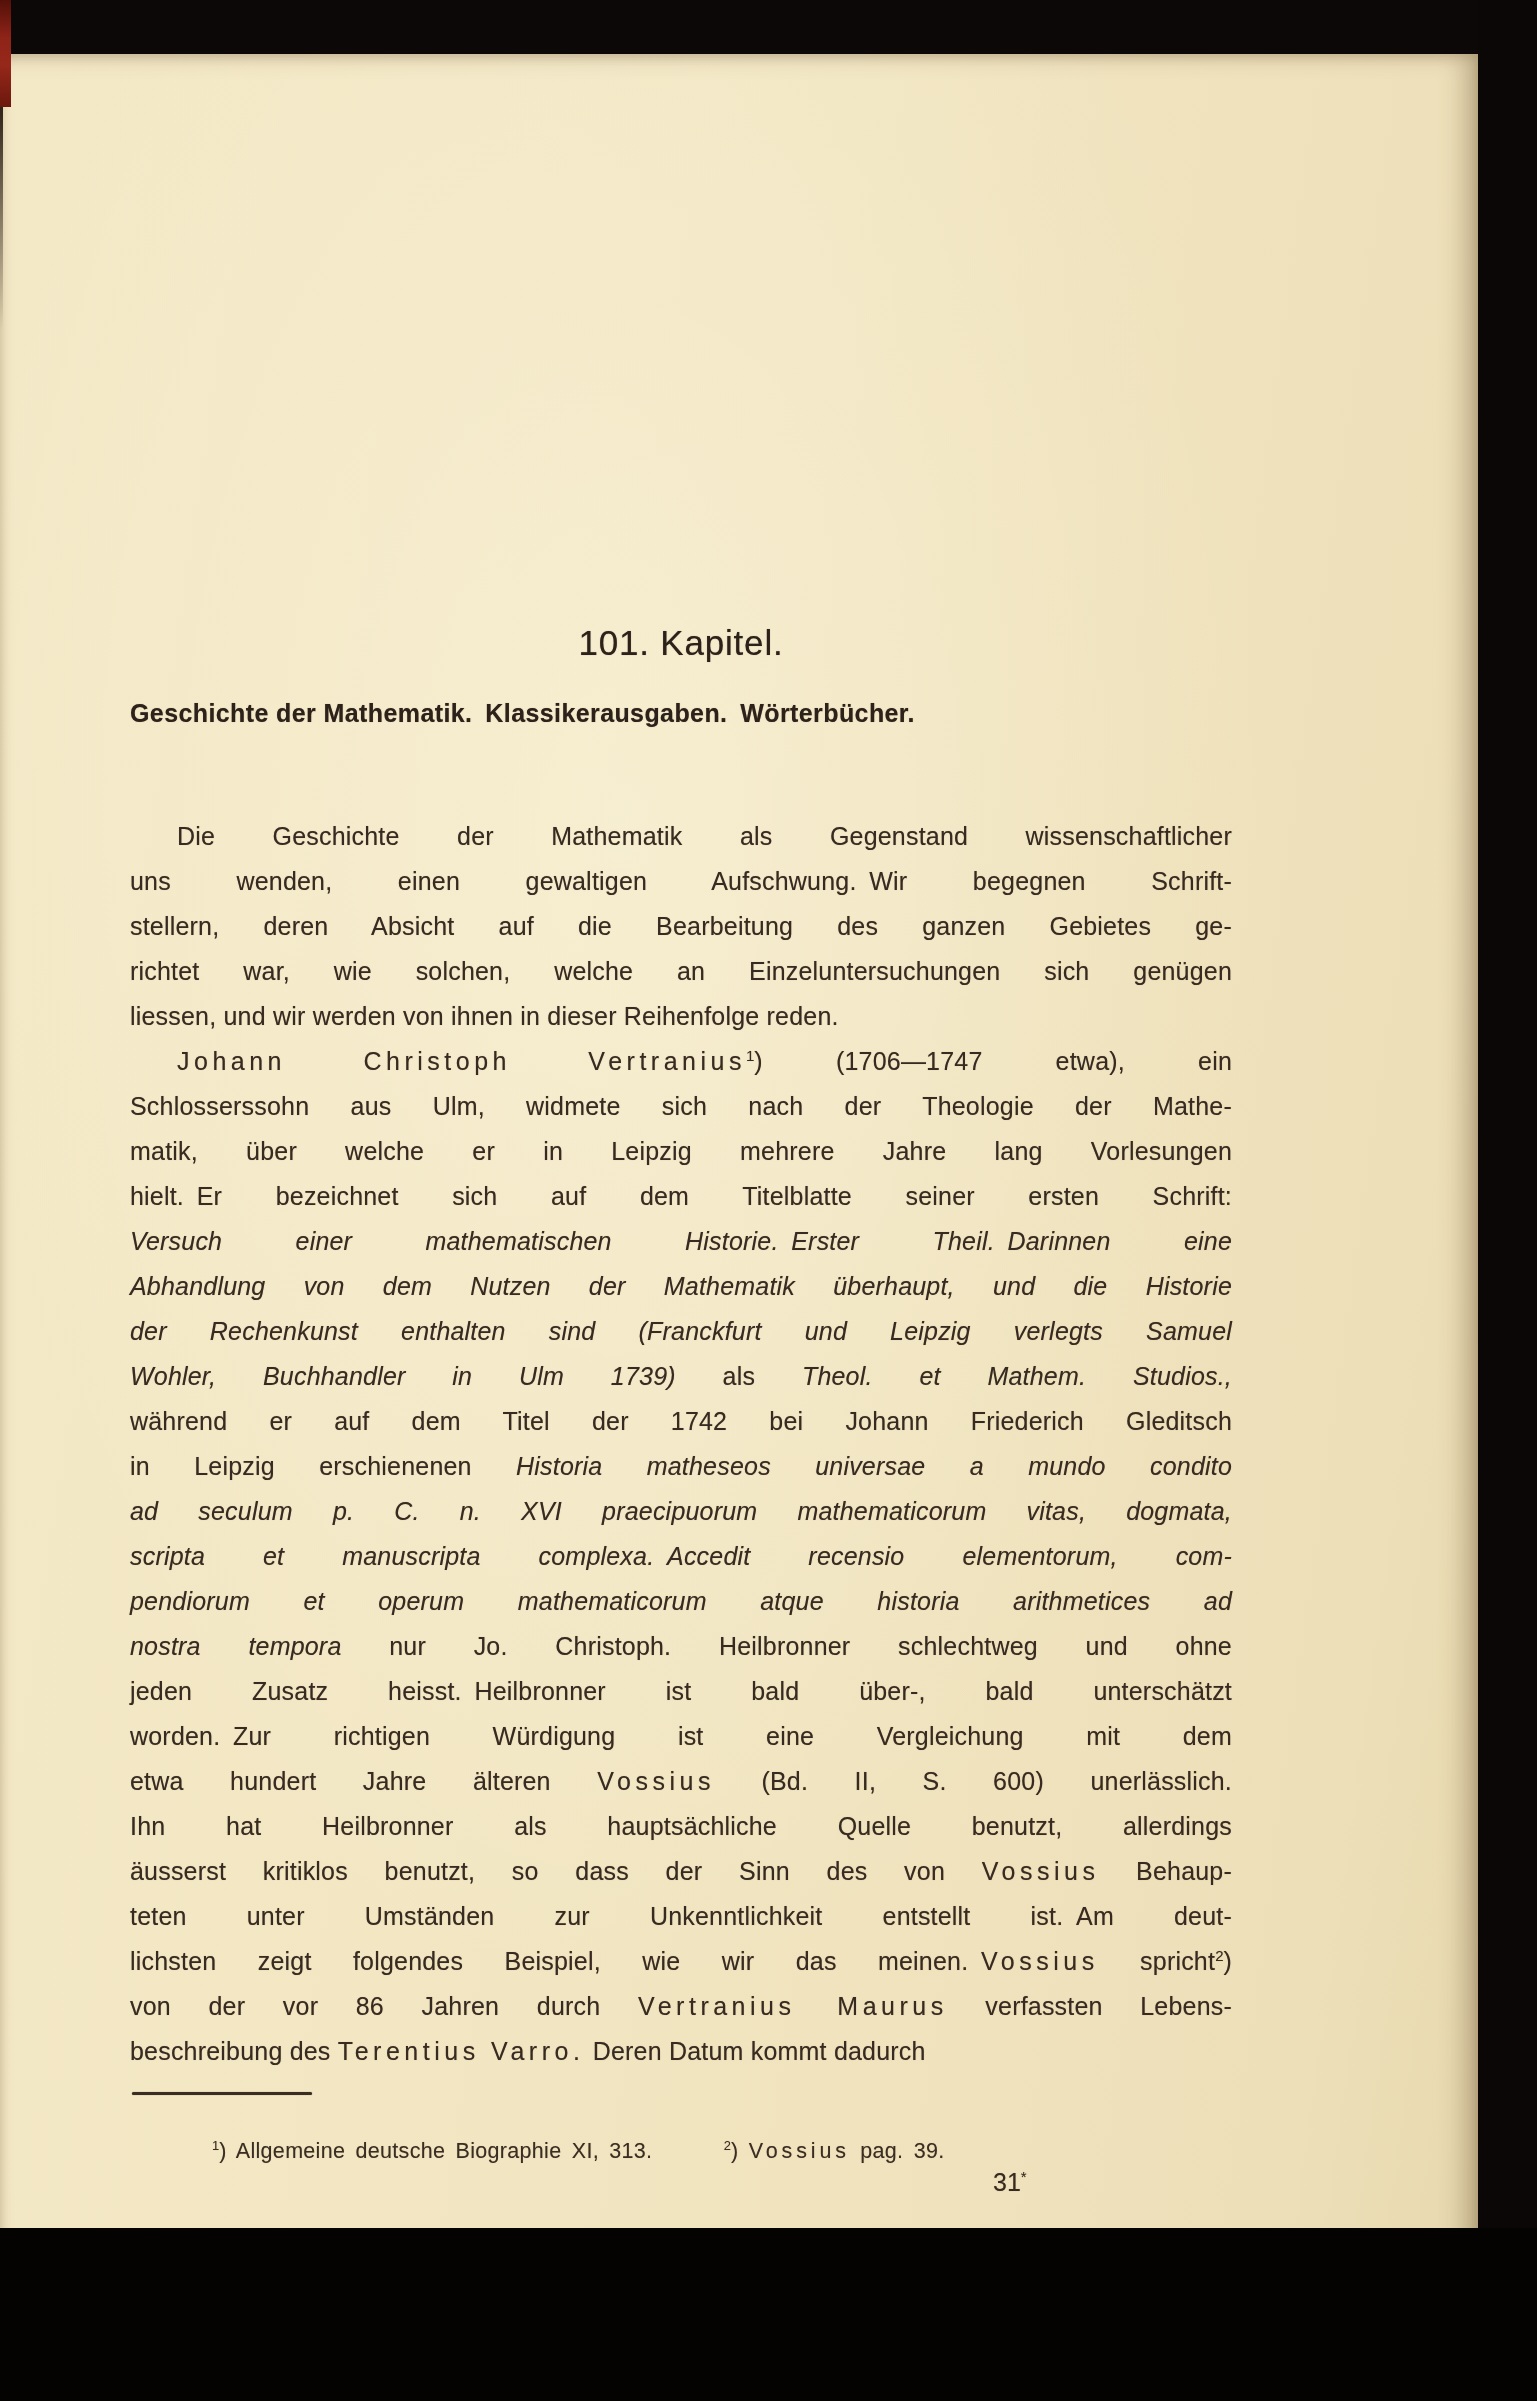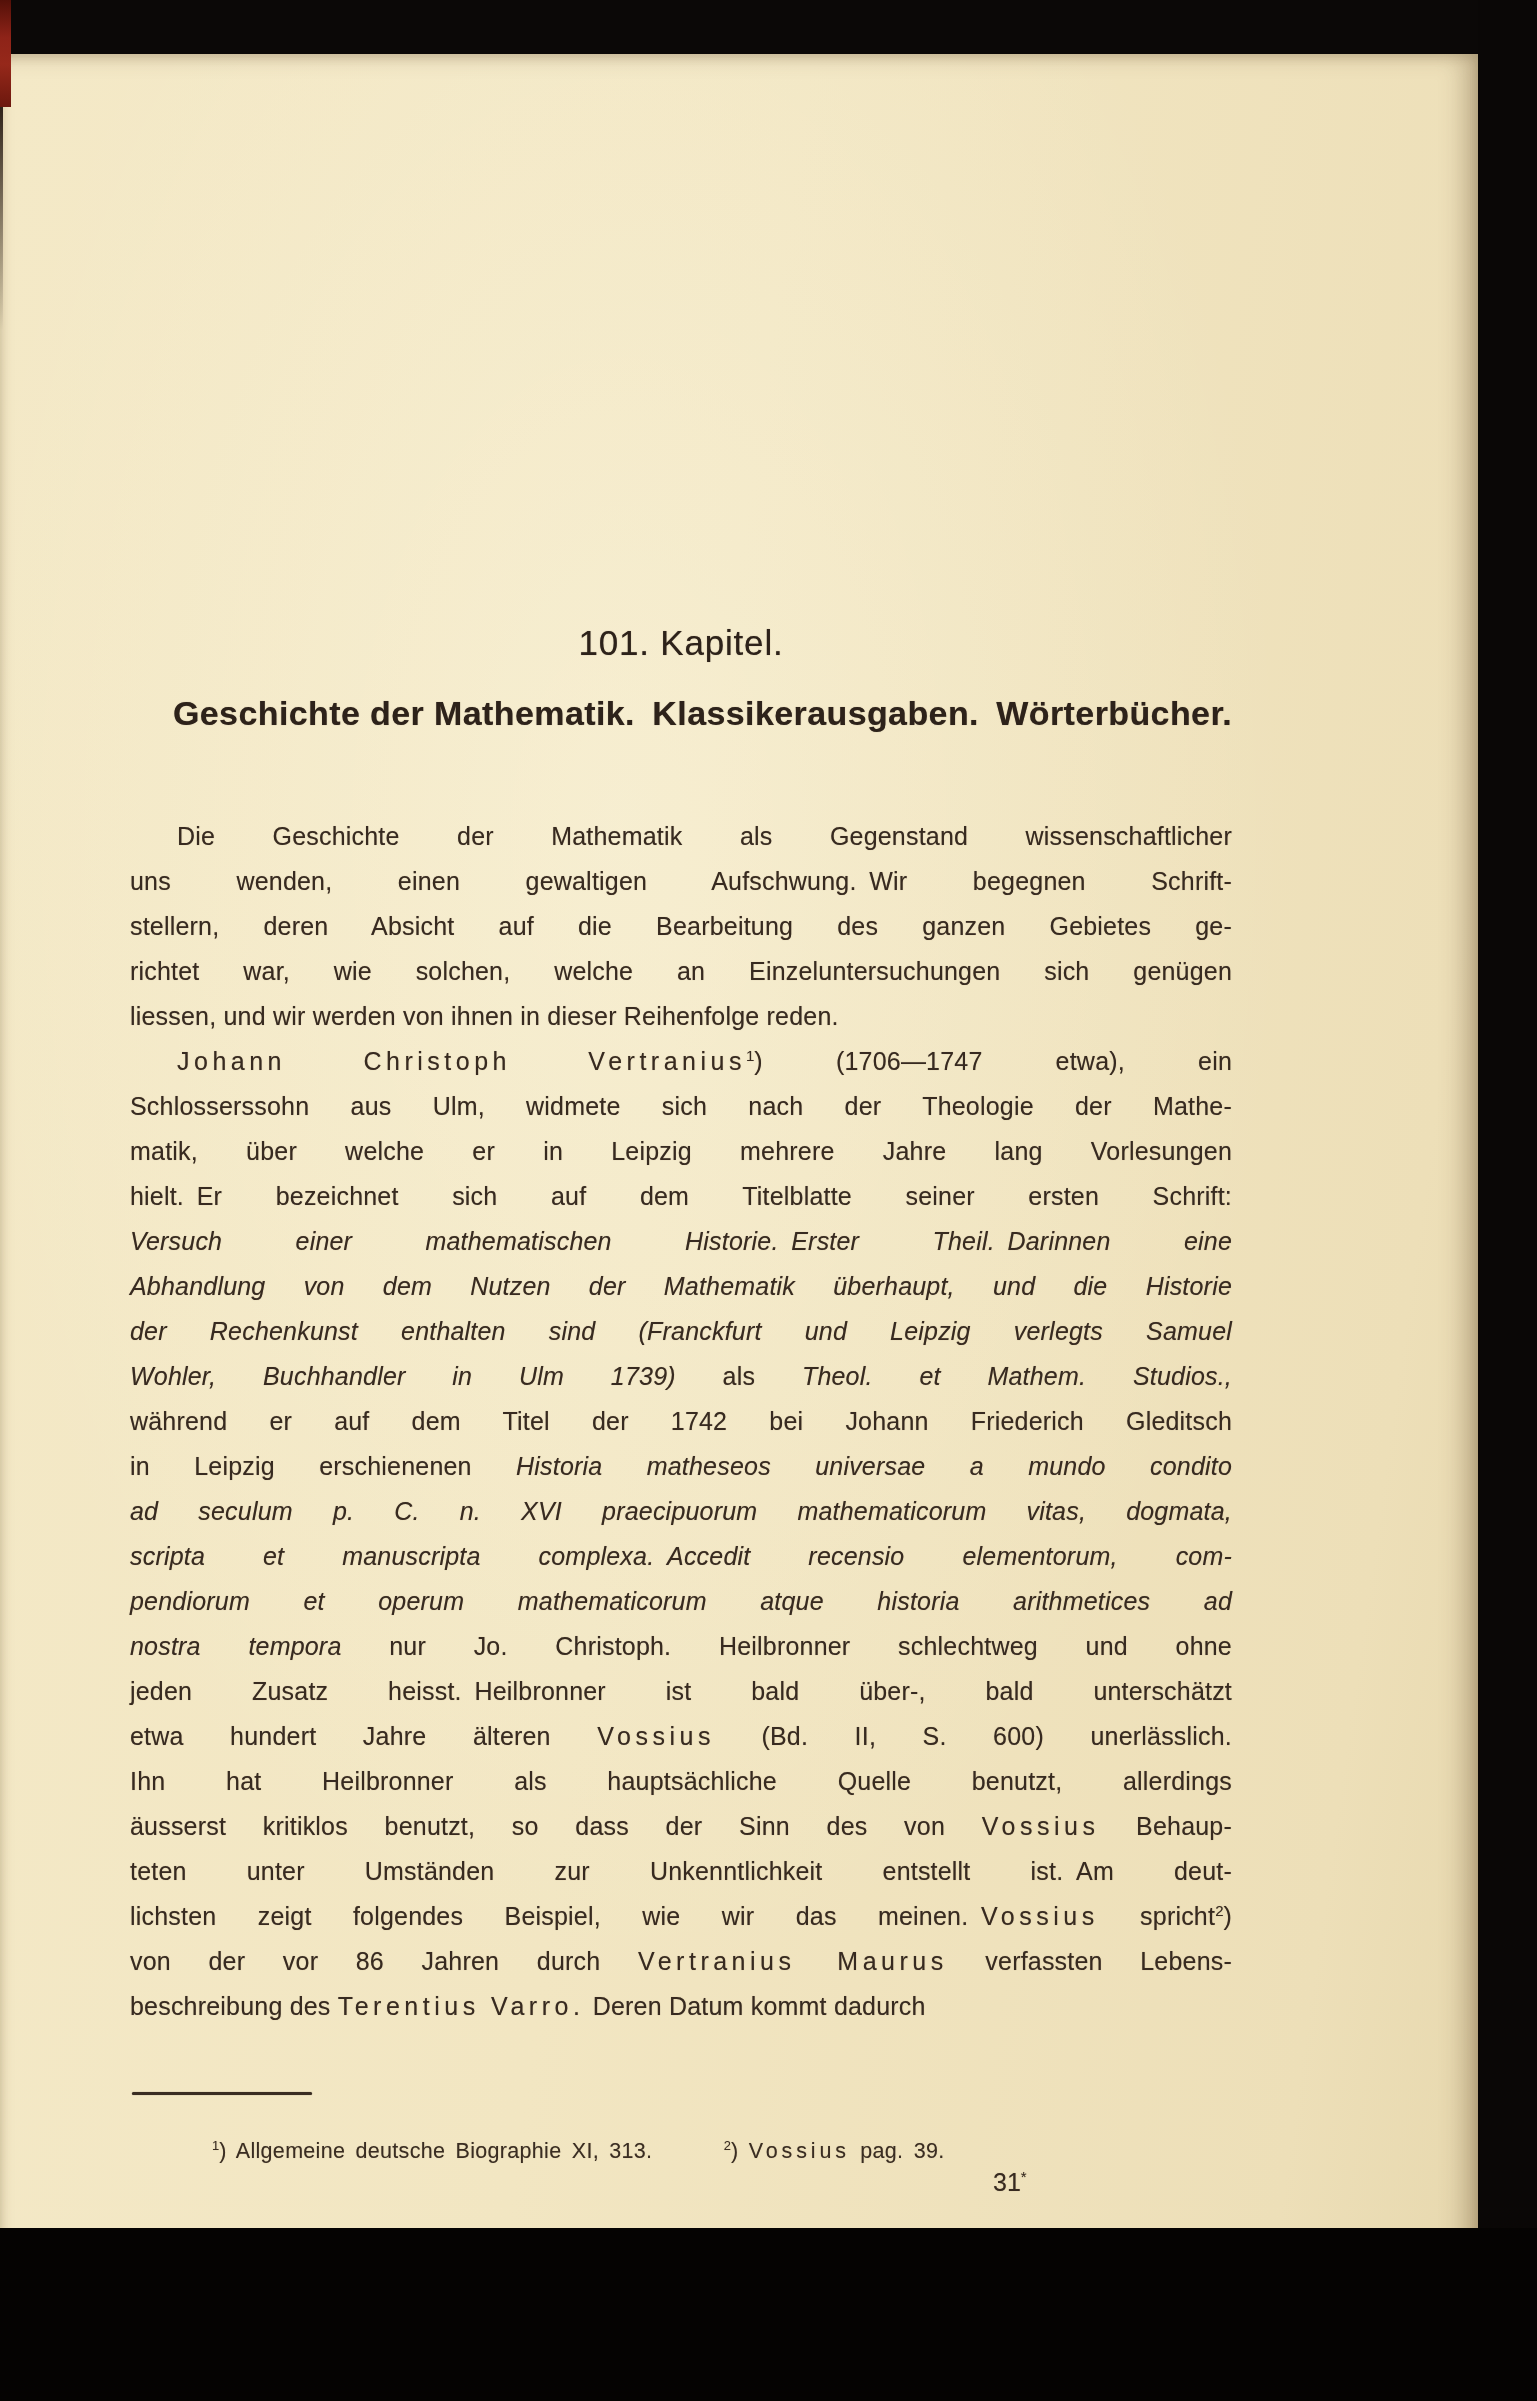--- a/index.html
+++ b/index.html
@@ -28,21 +28,21 @@
     background:linear-gradient(180deg,rgba(28,16,10,0.9),rgba(28,16,10,0));}
   
   .ink{color:#372a20;text-shadow:0 0 0.8px rgba(67,48,30,0.45);}
   .chapter-title{
     position:absolute;left:130px;top:621px;width:1102px;
     text-align:center;font-size:35px;line-height:43px;color:#2d221a;
     text-shadow:0 0 0.8px rgba(55,40,25,0.6);letter-spacing:0.8px;
   }
   .section-heading{
     position:absolute;left:130px;top:693px;width:1102px;
-    text-align:right;font-size:34px;line-height:40px;font-weight:bold;color:#2d221a;
+    text-align:left;font-size:25px;line-height:40px;font-weight:bold;color:#2d221a;
     text-shadow:0 0 0.8px rgba(55,40,25,0.5);letter-spacing:0.4px;
   }
   .body-text{
     position:absolute;left:130px;top:814px;width:1102px;
     font-size:25px;color:#372a20;text-shadow:0 0 0.8px rgba(67,48,30,0.4);
     letter-spacing:0.2px;
   }
   .line{height:45px;line-height:45px;text-align:justify;text-align-last:justify;white-space:normal;}
   .line.end{text-align-last:left;}
   .line.indent{text-indent:47px;}
@@ -93,20 +93,21 @@
       <div class="line"><span class="it">Abhandlung von dem Nutzen der Mathematik überhaupt, und die Historie</span></div>
       <div class="line"><span class="it">der Rechenkunst enthalten sind (Franckfurt und Leipzig verlegts Samuel</span></div>
       <div class="line"><span class="it">Wohler, Buchhandler in Ulm 1739)</span><span> als </span><span class="it">Theol. et Mathem. Studios.,</span></div>
       <div class="line"><span>während er auf dem Titel der 1742 bei Johann Friederich Gleditsch</span></div>
       <div class="line"><span>in Leipzig erschienenen </span><span class="it">Historia matheseos universae a mundo condito</span></div>
       <div class="line"><span class="it">ad seculum p. C. n. XVI praecipuorum mathematicorum vitas, dogmata,</span></div>
       <div class="line"><span class="it">scripta et manuscripta complexa. Accedit recensio elementorum, com-</span></div>
       <div class="line"><span class="it">pendiorum et operum mathematicorum atque historia arithmetices ad</span></div>
       <div class="line"><span class="it">nostra tempora</span><span> nur Jo. Christoph. Heilbronner schlechtweg und ohne</span></div>
       <div class="line"><span>jeden Zusatz heisst. Heilbronner ist bald über-, bald unterschätzt</span></div>
+      <div class="line"><span>worden. Zur richtigen Würdigung ist eine Vergleichung mit dem</span></div>
       <div class="line"><span>etwa hundert Jahre älteren </span><span class="sp">Vossius</span><span> (Bd. II, S. 600) unerlässlich.</span></div>
       <div class="line"><span>Ihn hat Heilbronner als hauptsächliche Quelle benutzt, allerdings</span></div>
       <div class="line"><span>äusserst kritiklos benutzt, so dass der Sinn des von </span><span class="sp">Vossius</span><span> Behaup-</span></div>
       <div class="line"><span>teten unter Umständen zur Unkenntlichkeit entstellt ist. Am deut-</span></div>
       <div class="line"><span>lichsten zeigt folgendes Beispiel, wie wir das meinen. </span><span class="sp">Vossius</span><span> spricht</span><sup>2</sup><span>)</span></div>
       <div class="line"><span>von der vor 86 Jahren durch </span><span class="sp">Vertranius Maurus</span><span> verfassten Lebens-</span></div>
       <div class="line end"><span>beschreibung des </span><span class="sp">Terentius Varro</span><span>. Deren Datum kommt dadurch</span></div>
     </div>
 
   <div class="footnote-rule"></div>

